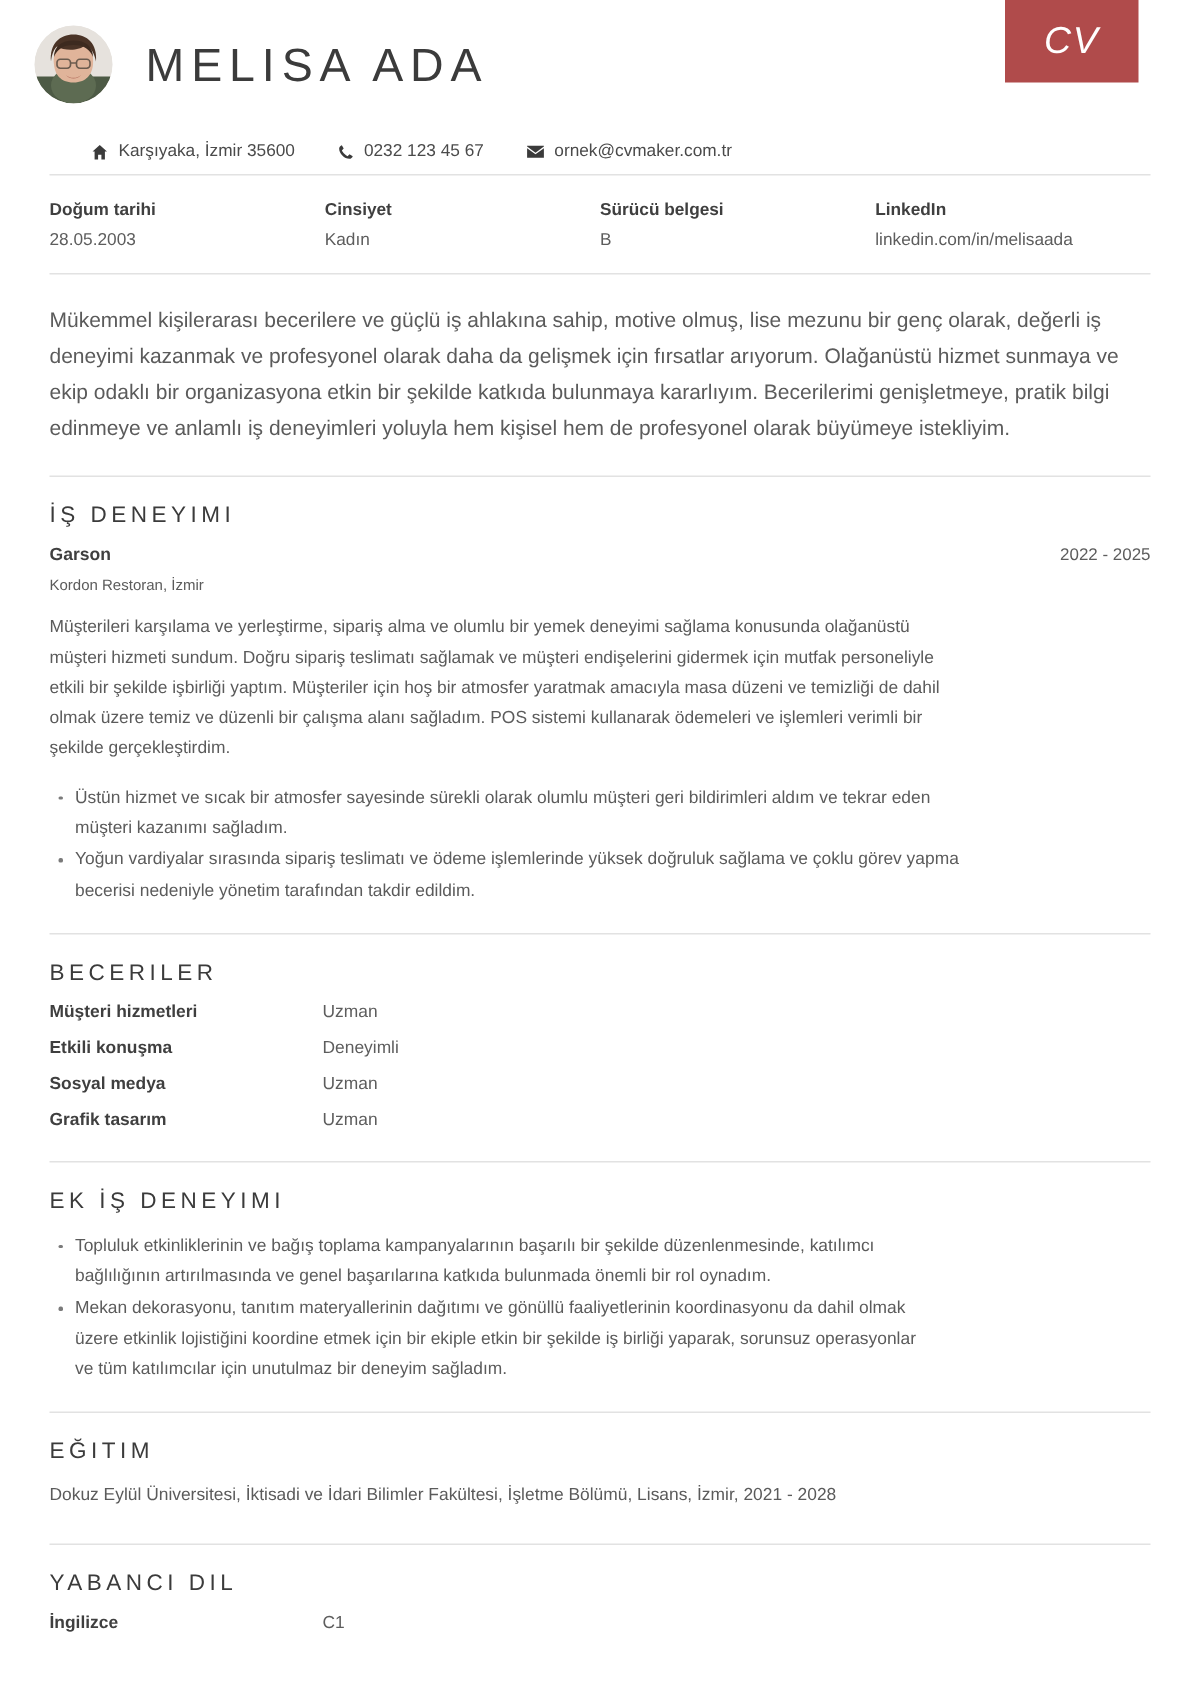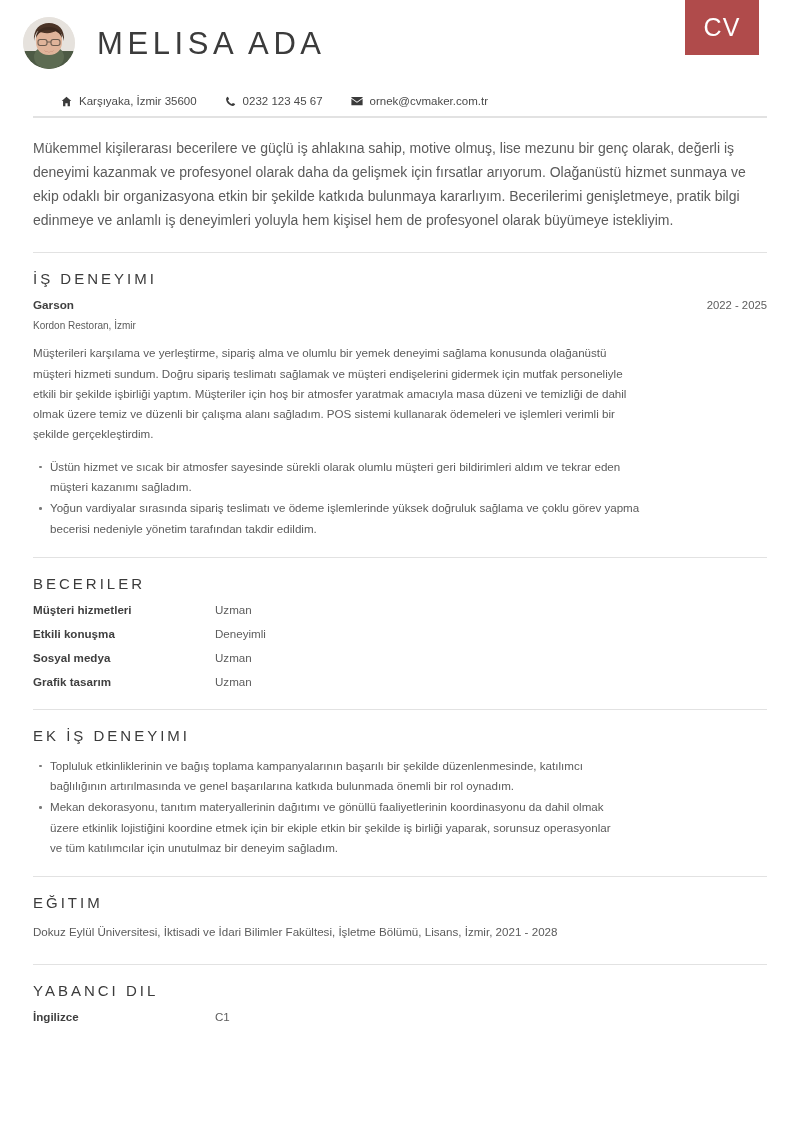--- a/index.html
+++ b/index.html
@@ -51,30 +51,31 @@
     font-weight: 400;
     text-transform: uppercase;
     line-height: 1;
     white-space: nowrap;
   }
 
   .cv-badge {
     position: absolute;
     top: 0;
     right: 41px;
-    width: 74px;
+    width: 89px;
     height: 55px;
     background: #b04b4b;
     color: #ffffff;
     display: flex;
     align-items: center;
     justify-content: center;
     font-size: 25px;
     letter-spacing: 1.2px;
     font-weight: 400;
+    font-style: italic;
   }
 
   
   .contact {
     display: flex;
     align-items: center;
     padding: 0 33px;
     height: 30px;
     font-size: 11.5px;
     color: #4a4a4a;
@@ -276,20 +277,38 @@
             <path d="M0.6 1.2 L9 7.4 L17.4 1.2 L17.4 0.4 L0.6 0.4 Z"></path>
             <path d="M0.6 2.9 L0.6 12.6 L17.4 12.6 L17.4 2.9 L9 9 Z"></path>
           </svg>
       </span>
       <span>ornek@cvmaker.com.tr</span>
     </div>
   </div>
 
   <div class="rule"></div>
 
+  <div class="info">
+    <div class="info-col">
+      <div class="info-label">Doğum tarihi</div>
+      <div class="info-value">28.05.2003</div>
+    </div>
+    <div class="info-col">
+      <div class="info-label">Cinsiyet</div>
+      <div class="info-value">Kadın</div>
+    </div>
+    <div class="info-col">
+      <div class="info-label">Sürücü belgesi</div>
+      <div class="info-value">B</div>
+    </div>
+    <div class="info-col">
+      <div class="info-label">LinkedIn</div>
+      <div class="info-value">linkedin.com/in/melisaada</div>
+    </div>
+  </div>
 
   <div class="rule"></div>
 
   <div class="summary">Mükemmel kişilerarası becerilere ve güçlü iş ahlakına sahip, motive olmuş, lise mezunu bir genç olarak, değerli iş deneyimi kazanmak ve profesyonel olarak daha da gelişmek için fırsatlar arıyorum. Olağanüstü hizmet sunmaya ve ekip odaklı bir organizasyona etkin bir şekilde katkıda bulunmaya kararlıyım. Becerilerimi genişletmeye, pratik bilgi edinmeye ve anlamlı iş deneyimleri yoluyla hem kişisel hem de profesyonel olarak büyümeye istekliyim.</div>
 
   <div class="rule"></div>
 
   <div class="section">
     <div class="section-title">İŞ DENEYIMI</div>
     <div class="job-head">

